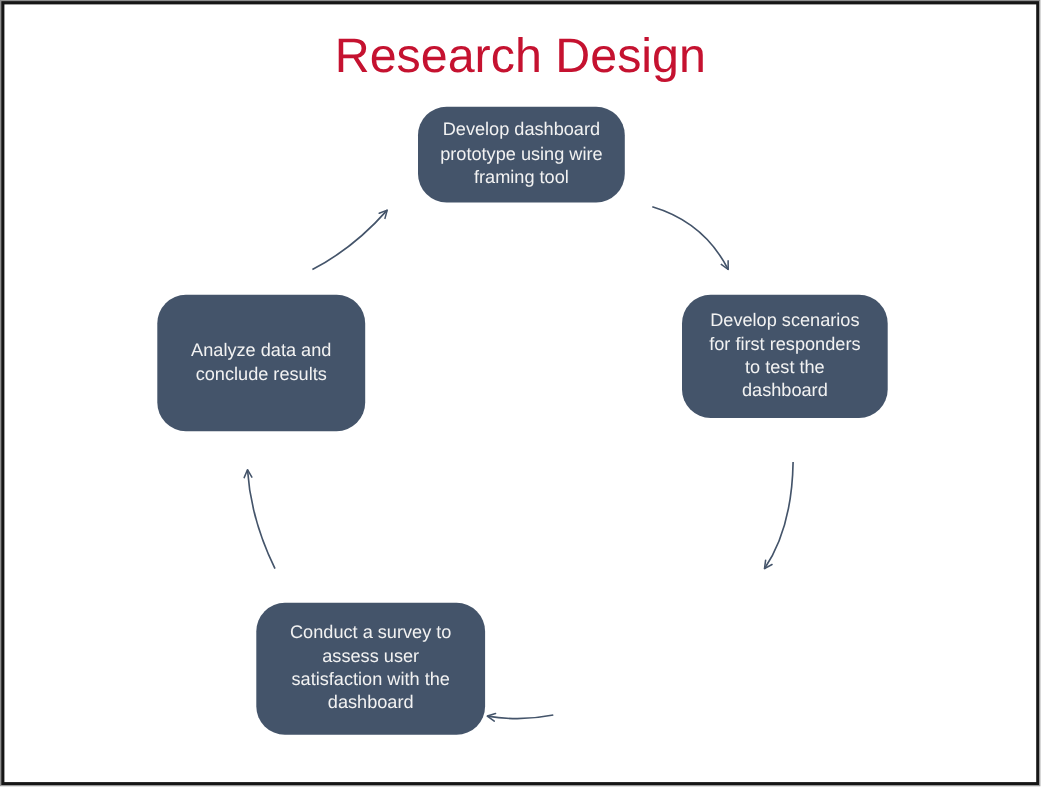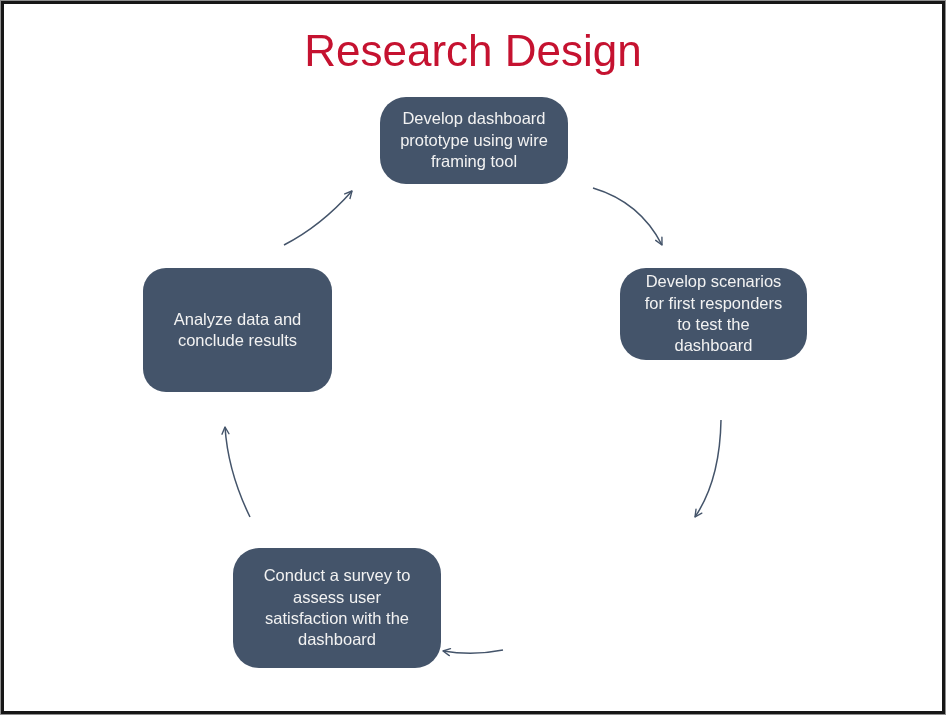--- a/index.html
+++ b/index.html
@@ -49,24 +49,24 @@
     display: flex;
     align-items: center;
     justify-content: center;
     text-align: center;
     font-size: 16.5px;
     line-height: 1.3;
     padding: 10px 12px;
     white-space: pre-line;
   }
   .node-top          { left: 376px; top:  93px; width: 188px; height: 87px; }
-  .node-right        { left: 616px; top: 264px; width: 187px; height: 92px; }
+  .node-right        { left: 616px; top: 264px; width: 187px; height: 112px; }
   .node-bottom-right { left: 519px; top: 544px; width: 190px; height: 120px; }
   .node-bottom-left  { left: 229px; top: 544px; width: 208px; height: 120px; }
-  .node-left         { left: 139px; top: 264px; width: 189px; height: 124px; border-radius: 23px; }
+  .node-left         { left: 139px; top: 264px; width: 189px; height: 124px; }
   .arrows {
     position: absolute;
     inset: 0;
     width: 100%;
     height: 100%;
     pointer-events: none;
   }
 </style>
 </head>
 <body>

